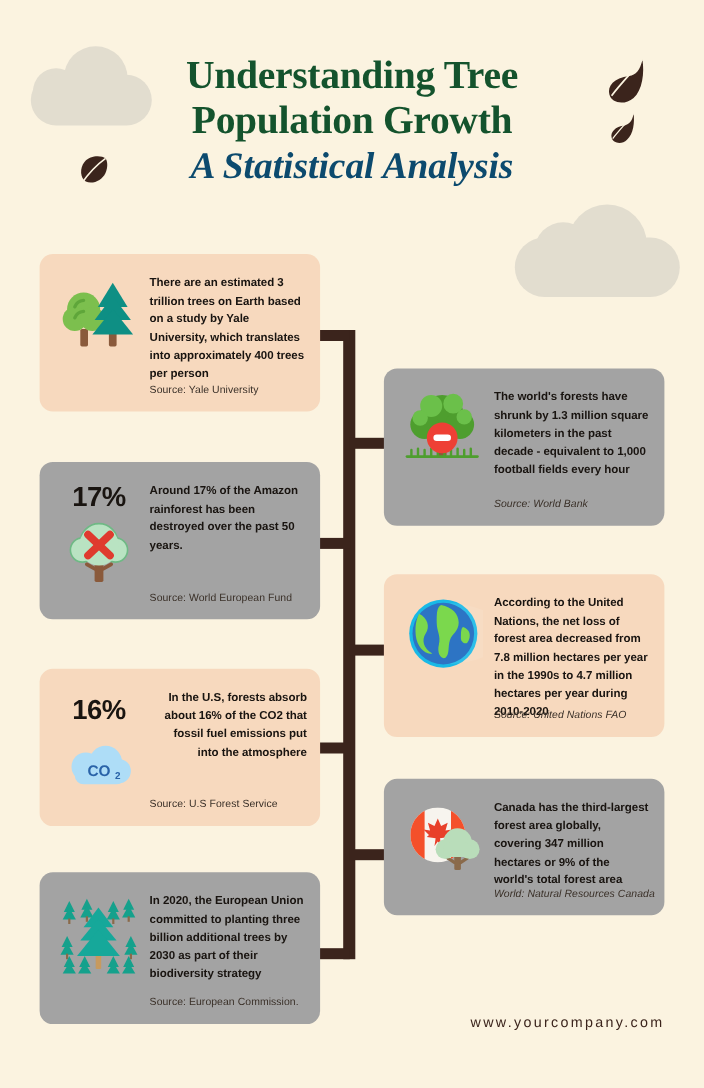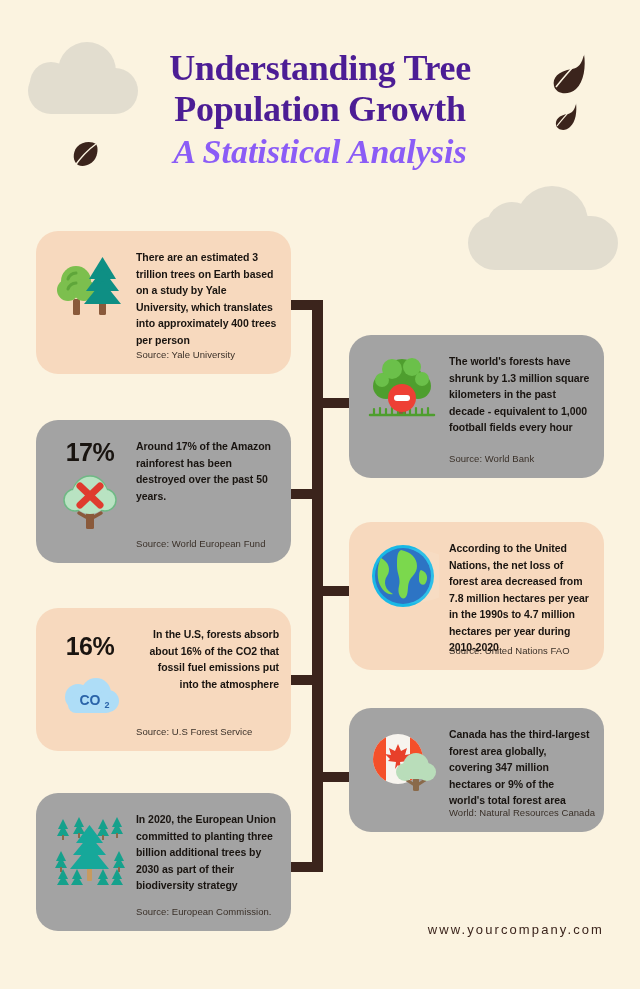--- a/index.html
+++ b/index.html
@@ -39,41 +39,41 @@
   .header {
     position: absolute;
     left: 0; top: 48px;
     width: 640px;
     text-align: center;
     z-index: 3;
   }
   .title-line {
     font-family: "Liberation Serif", serif;
     font-weight: bold;
-    color: #4c1d95;
+    color: #14532d;
     font-size: 36px;
     line-height: 41px;
     letter-spacing: -0.3px;
   }
   .subtitle-line {
     font-family: "Liberation Serif", serif;
     font-weight: bold;
     font-style: italic;
-    color: #8b5cf6;
+    color: #0c4a6e;
     font-size: 34px;
     line-height: 44px;
   }
 
   
   #connector { position: absolute; left: 0; top: 0; z-index: 1; }
 
   
   .card {
     position: absolute;
-    border-radius: 22px;
+    border-radius: 12px;
     z-index: 2;
     padding: 0;
   }
   .card.light { background: #F7D9BE; }
   .card.dark  { background: #a3a3a3; }
 
   .card-inner {
     position: relative;
     width: 100%;
     height: 100%;
@@ -114,21 +114,21 @@
     position: absolute;
     left: 100px;
     bottom: 14px;
     font-size: 9.5px;
     color: #3a3028;
     letter-spacing: 0.05px;
   }
 
   
   .card.right .card-body { left: 100px; }
-  .card.right .card-source { left: 100px; }
+  .card.right .card-source { left: 100px; font-style: italic; }
 
   
   #footer-url {
     position: absolute;
     right: 36px;
     bottom: 52px;
     font-size: 13px;
     letter-spacing: 2.1px;
     color: #3B241C;
     font-weight: normal;

